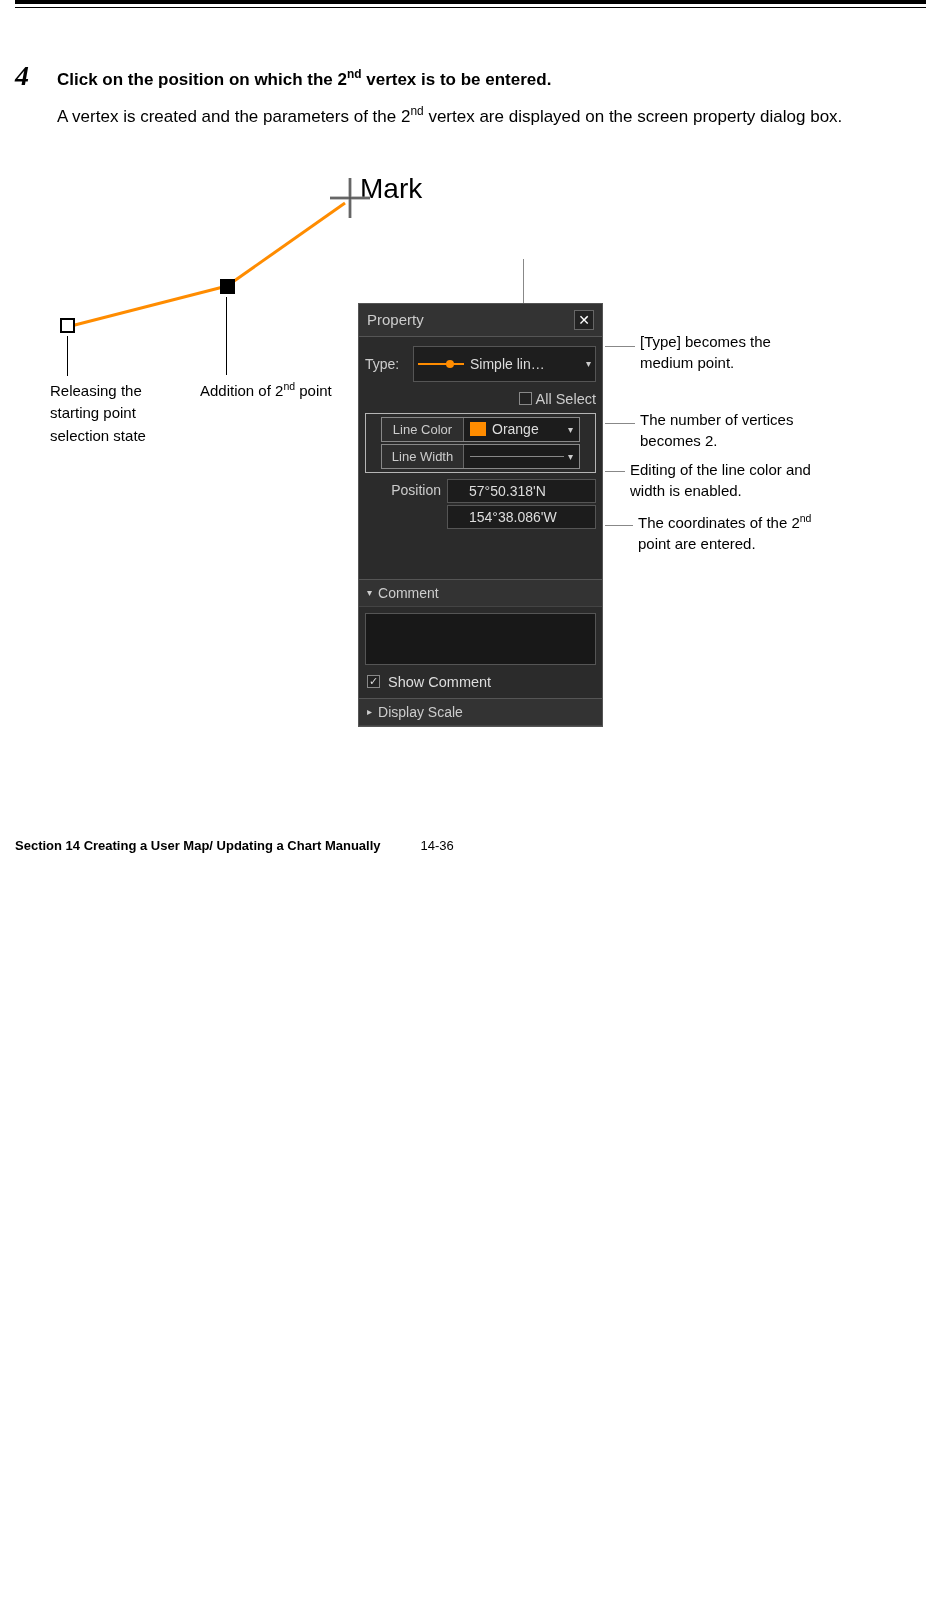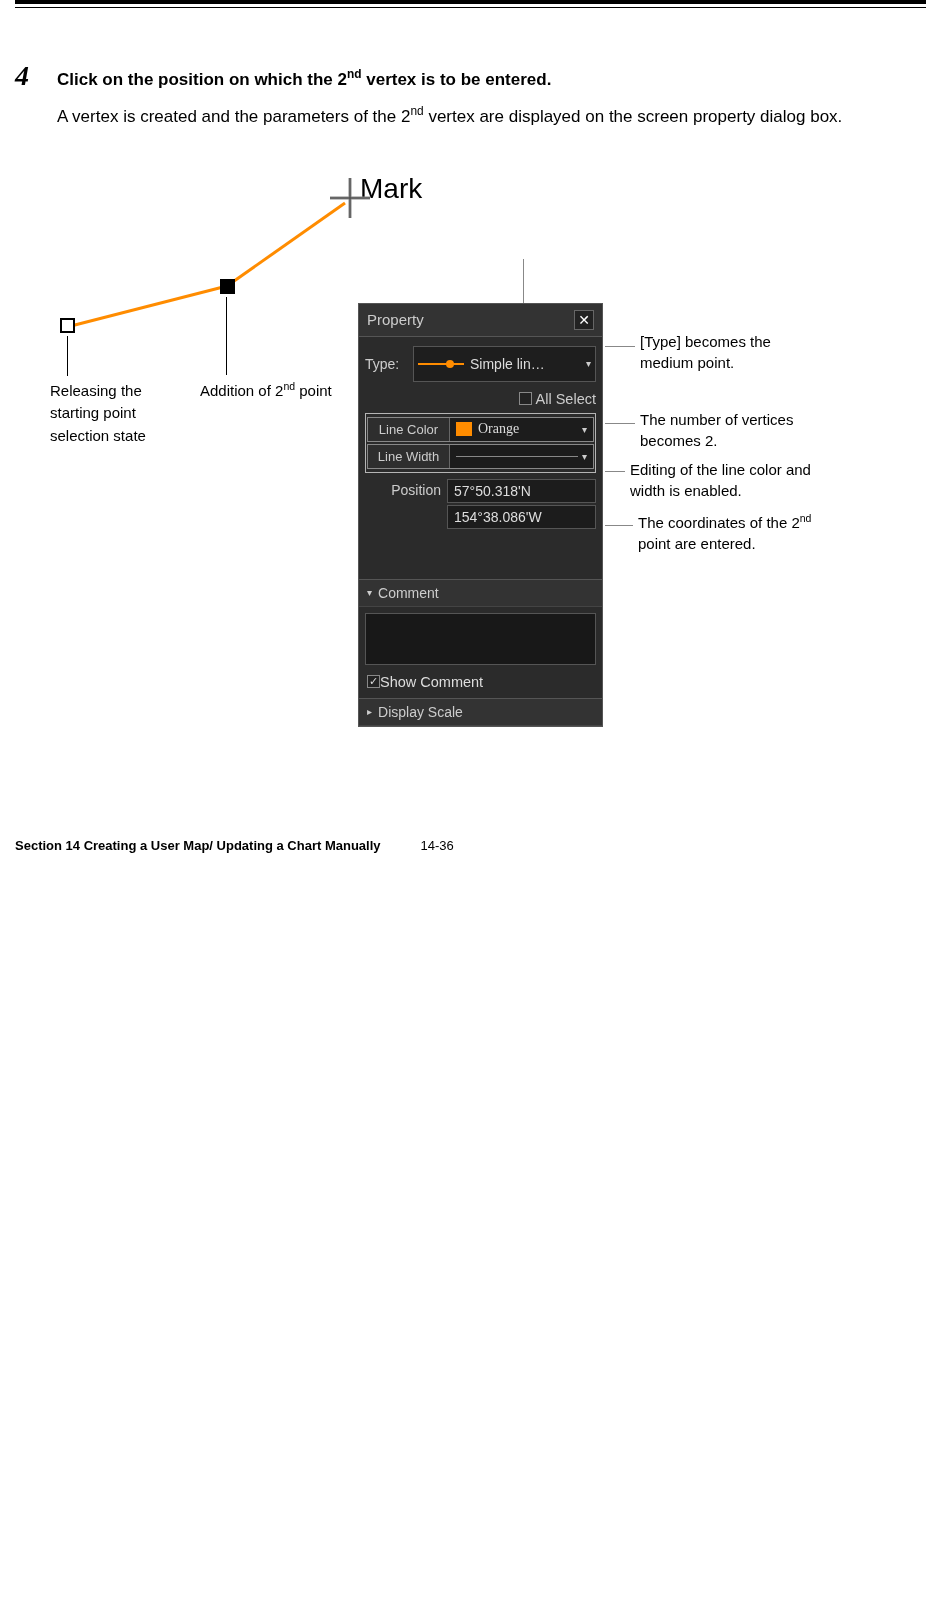--- a/index.html
+++ b/index.html
@@ -208,21 +208,21 @@
       line-height:1.2;
       margin-right:6px;
     }
     .vertex-value {
       color:#bbb;
       font-size:15px;
     }
     .twin-row {
       display:flex;
       border: 1px solid #888;
-      margin: 2px 0;
+      margin: 2px 14px;
       background:#0c4a6e;
     }
     .twin-label {
       width: 82px;
       padding:4px 4px;
       font-size:13px;
       color:#ccc;
       border-right:1px solid #666;
       text-align:center;
       background:#2e2e2e;
@@ -237,40 +237,40 @@
     }
     .twin-value-dd { justify-content:space-between; }
     .color-swatch {
       width:16px;height:14px;background:#ff8c00;margin-right:6px;
     }
     .twin-text { font-size:14px;color:#ddd;}
     .linewidth-line { flex:1; height:1px; background:#888;}
     .pos-label-row { display:flex; align-items:flex-start; padding-top:4px;}
     .pos-label { width:82px; text-align:right; font-size:14px;color:#ccc;padding-right:6px;padding-top:3px;}
     .pos-values { flex:1; }
-    .pos-v { background:#1c1c1c; border:1px solid #555;color:#ddd; font-size:14px; padding:3px 6px; margin-bottom:2px;}
+    .pos-v { background:#1c1c1c; border:1px solid #555;color:#ddd; font-size:14px; padding:3px 21px; margin-bottom:2px;}
     
     .section-header {
       background:#333;
       border-top:1px solid #555;
       border-bottom:1px solid #444;
       padding:5px 8px;
       font-size:14px;
       color:#ccc;
       display:flex;align-items:center;gap:6px;
     }
     .section-arrow { font-size:10px; }
     .comment-box {
       margin:6px;
       height:52px;
       background:#181818;
       border:1px solid #555;
     }
     .showcomment-row {
-      display:flex;align-items:center;gap:0;
+      display:flex;align-items:center;gap:8px;
       padding:3px 8px 8px 8px;
       font-size:14.5px;
       color:#ddd;
     }
     .checkbox.checked::after{
       content:'✓';
       color:#ddd;
       font-size:11px;
     }
     
@@ -353,21 +353,21 @@
           </div>
         </div>
         <div class="allselect-row">
           <span class="checkbox"></span>
           <span>All Select</span>
         </div>
         <div style="border:1px solid #b5b5b5; padding:1px; margin:2px 0;">
         <div class="twin-row">
           <div class="twin-label">Line Color</div>
           <div class="twin-value twin-value-dd">
-            <div style="display:flex;align-items:center;font-family:Liberation Serif, serif;">
+            <div style="display:flex;align-items:center;">
               <span class="color-swatch"></span>
               <span class="twin-text">Orange</span>
             </div>
             <span class="dropdown-arrow">▾</span>
           </div>
         </div>
         <div class="twin-row">
           <div class="twin-label">Line Width</div>
           <div class="twin-value twin-value-dd">
             <div class="linewidth-line"></div>

